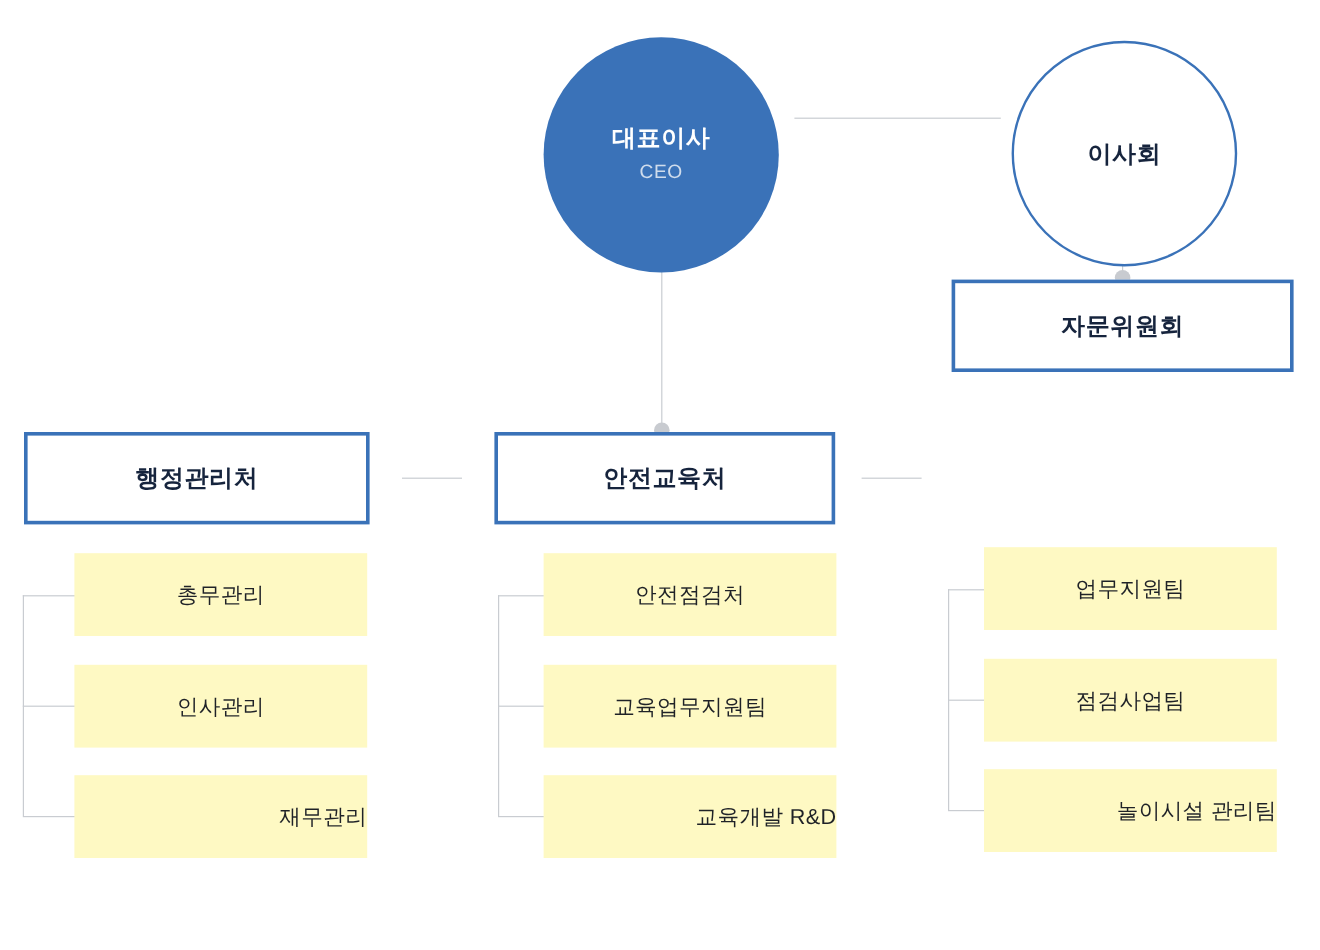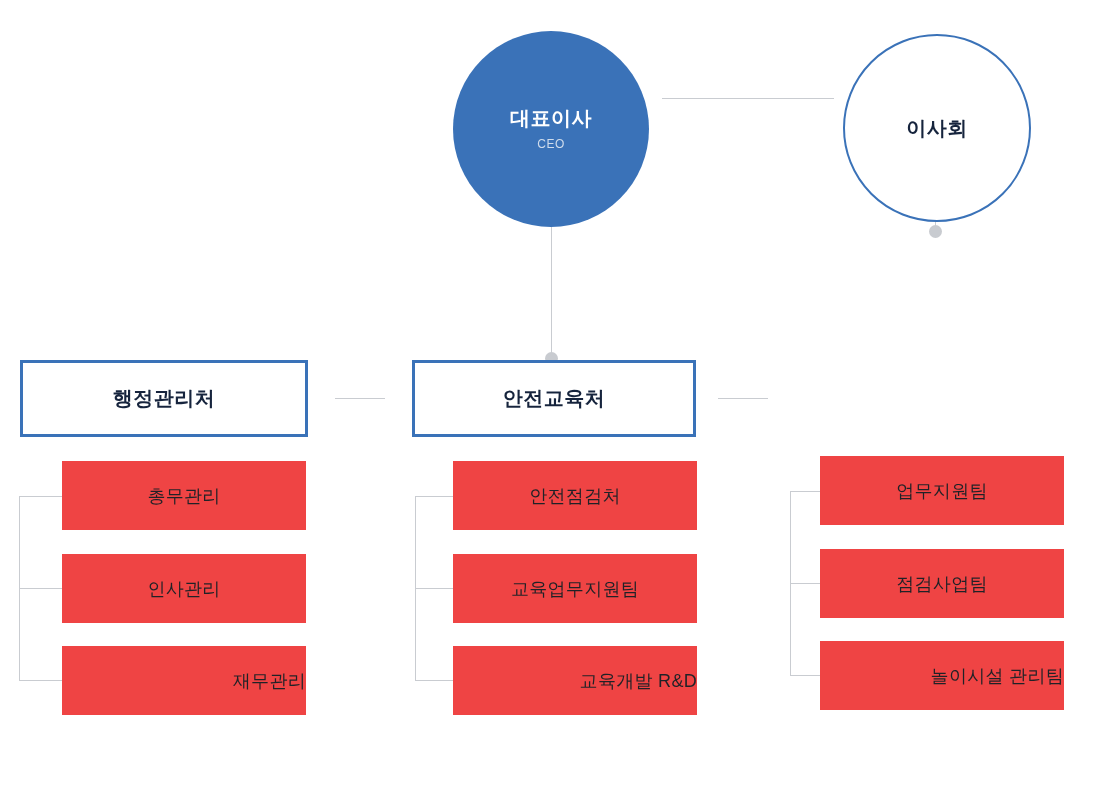--- a/index.html
+++ b/index.html
@@ -62,21 +62,21 @@
   }
   .circle-ceo .c-title {
     color: #ffffff;
     font-size: 20px;
     font-weight: bold;
     letter-spacing: 0.5px;
     line-height: 1.1;
   }
   .circle-ceo .c-sub {
     color: #cfdcec;
-    font-size: 12px;
+    font-size: 16px;
     font-weight: normal;
     margin-top: 8px;
     letter-spacing: 0.5px;
   }
   .circle-board {
     left: 843px;
     top: 3px;
     width: 188px;
     height: 188px;
     background: #ffffff;
@@ -107,21 +107,21 @@
   }
   #box-advisory { left: 793px; top: 233px; width: 285px; height: 77px; }
   #box-dept-0   { left: 20px;  top: 360px; width: 288px; }
   #box-dept-1   { left: 412px; top: 360px; width: 284px; }
   #box-dept-2   { left: 793px; top: 360px; width: 285px; }
 
   
   .sub-item {
     position: absolute;
     height: 69px;
-    background: #ef4444;
+    background: #fef9c3;
     display: flex;
     align-items: center;
     justify-content: center;
   }
   .sub-item .s-label {
     color: #1f2227;
     font-size: 18px;
     font-weight: normal;
     letter-spacing: 0.3px;
   }
@@ -157,20 +157,23 @@
 
   <div class="circle circle-ceo">
     <span class="c-title">대표이사</span>
     <span class="c-sub">CEO</span>
   </div>
 
   <div class="circle circle-board">
     <span class="c-title">이사회</span>
   </div>
 
+  <div class="dept-box" id="box-advisory">
+    <span class="d-title">자문위원회</span>
+  </div>
 
   <div class="dept-box" id="box-dept-0">
     <span class="d-title">행정관리처</span>
   </div>
 
   <div class="dept-box" id="box-dept-1">
     <span class="d-title">안전교육처</span>
   </div>
 
 

